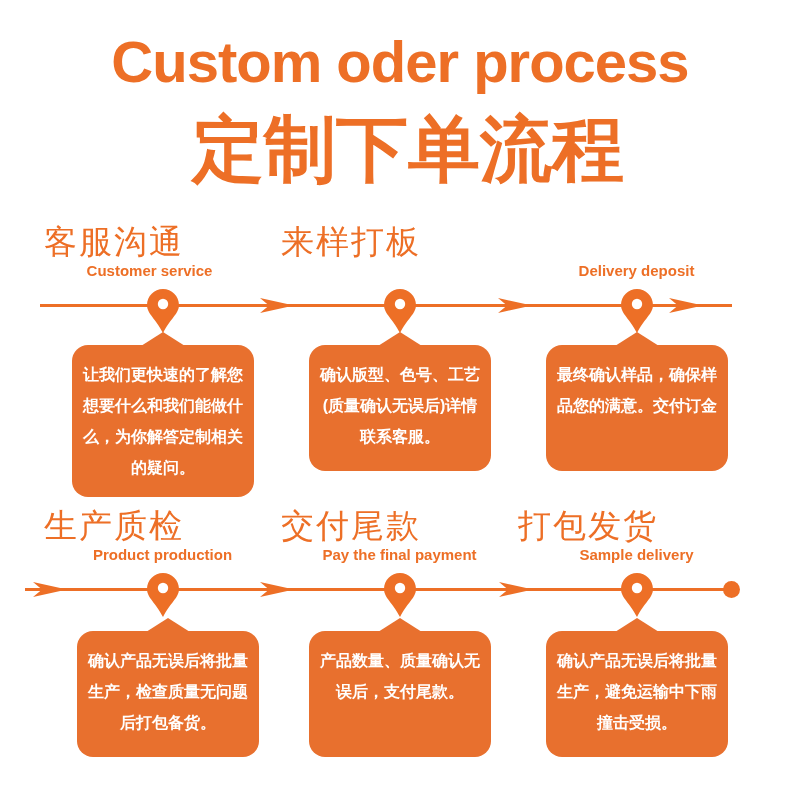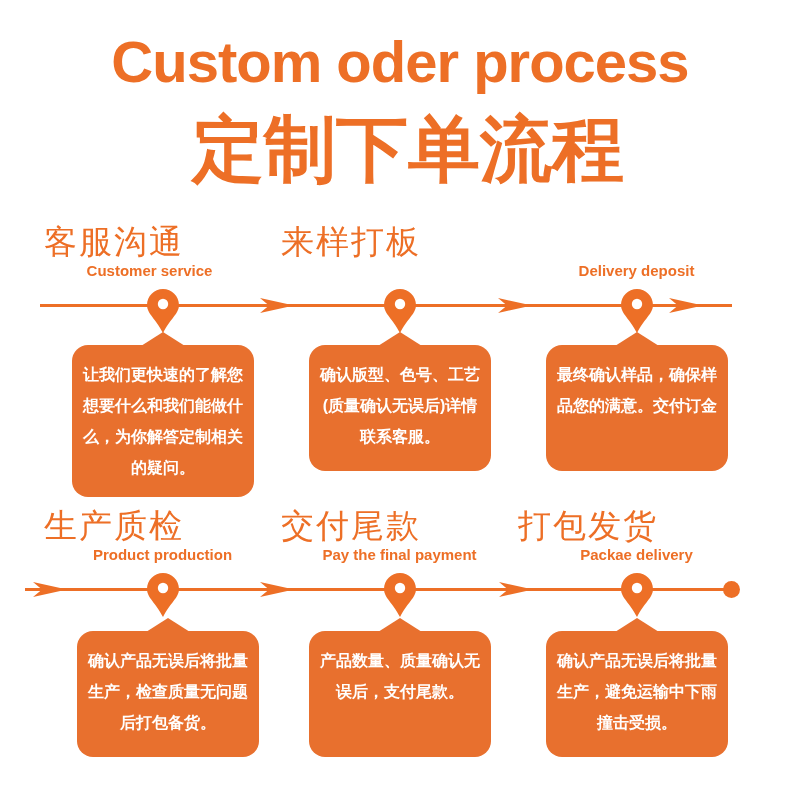--- a/index.html
+++ b/index.html
@@ -72,21 +72,21 @@
   </div>
   <div class="bubble" style="left:546px;top:345px">
     <p>最终确认样品，确保样品您的满意。交付订金</p>
   </div>
 
   <div class="zh" style="left:44px;top:504px">生产质检</div>
   <div class="en" style="left:44px;top:546px">Product production</div>
   <div class="zh" style="left:281px;top:504px">交付尾款</div>
   <div class="en" style="left:281px;top:546px">Pay the final payment</div>
   <div class="zh" style="left:518px;top:504px">打包发货</div>
-  <div class="en" style="left:518px;top:546px">Packae delivery</div>
+  <div class="en" style="left:518px;top:546px">Sample delivery</div>
 
   <div class="flow-line" style="left:25px;top:588px;width:700px"></div>
 
   <svg class="arrow" style="left:33px;top:582px" width="34" height="15" viewBox="0 0 34 15">
       <polygon points="0,0 34,7.5 0,15 9,7.5" fill="currentColor"></polygon>
     </svg>
   <svg class="arrow" style="left:260px;top:582px" width="34" height="15" viewBox="0 0 34 15">
       <polygon points="0,0 34,7.5 0,15 9,7.5" fill="currentColor"></polygon>
     </svg>
   <svg class="arrow" style="left:499px;top:582px" width="34" height="15" viewBox="0 0 34 15">

